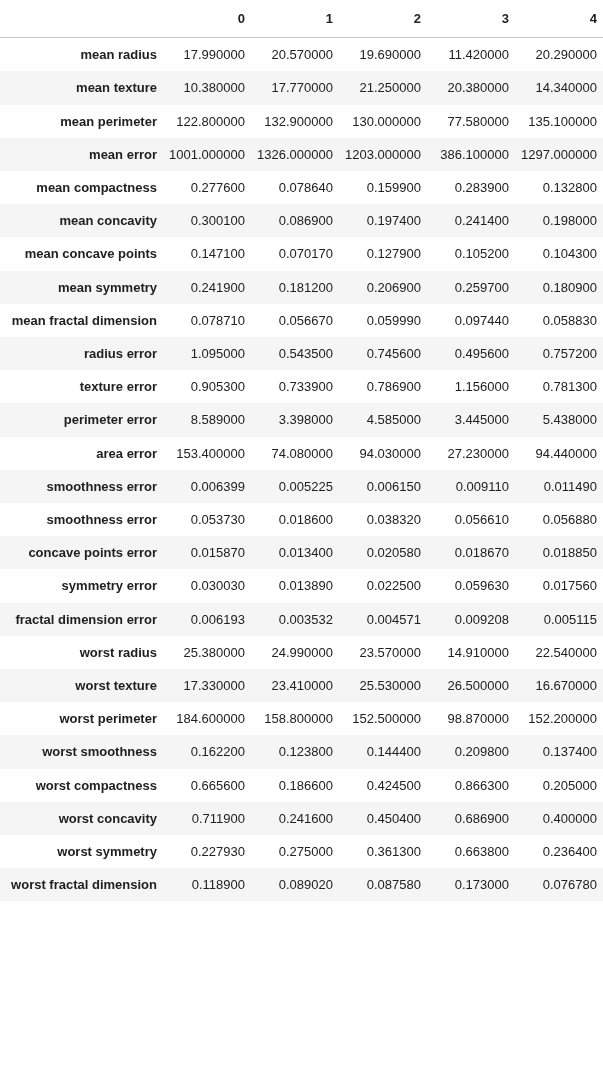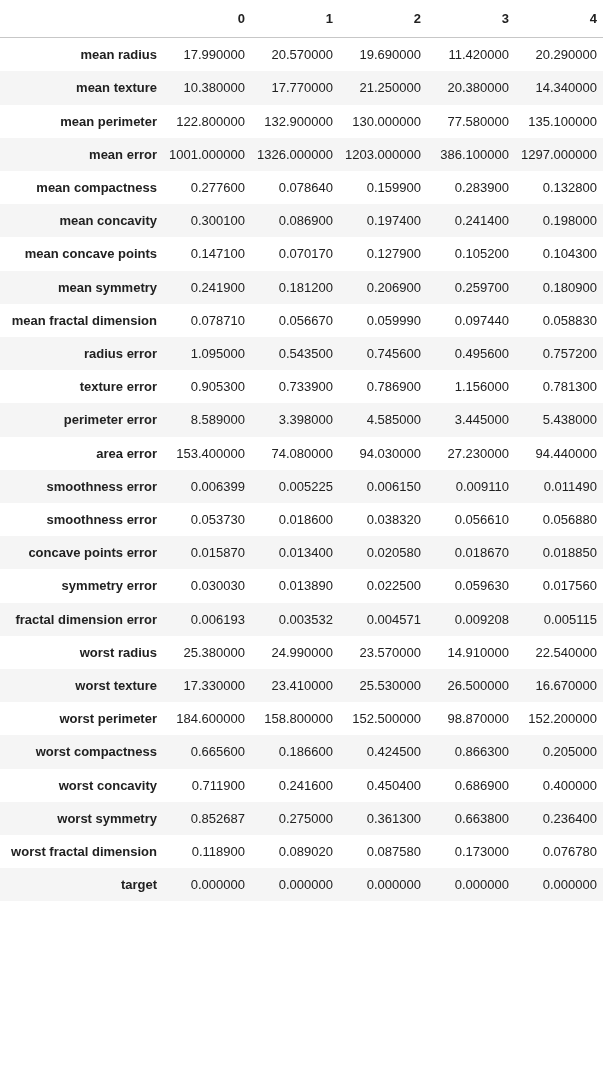--- a/index.html
+++ b/index.html
@@ -230,53 +230,53 @@
       </tr>
       <tr>
         <th>worst perimeter</th>
         <td>184.600000</td>
         <td>158.800000</td>
         <td>152.500000</td>
         <td>98.870000</td>
         <td>152.200000</td>
       </tr>
       <tr>
+        <th>worst smoothness</th>
+        <td>0.162200</td>
+        <td>0.123800</td>
+        <td>0.144400</td>
+        <td>0.209800</td>
+        <td>0.137400</td>
+      </tr>
+      <tr>
         <th>worst compactness</th>
         <td>0.665600</td>
         <td>0.186600</td>
         <td>0.424500</td>
         <td>0.866300</td>
         <td>0.205000</td>
       </tr>
       <tr>
         <th>worst concavity</th>
         <td>0.711900</td>
         <td>0.241600</td>
         <td>0.450400</td>
         <td>0.686900</td>
         <td>0.400000</td>
       </tr>
       <tr>
         <th>worst symmetry</th>
-        <td>0.852687</td>
+        <td>0.227930</td>
         <td>0.275000</td>
         <td>0.361300</td>
         <td>0.663800</td>
         <td>0.236400</td>
       </tr>
       <tr>
         <th>worst fractal dimension</th>
         <td>0.118900</td>
         <td>0.089020</td>
         <td>0.087580</td>
         <td>0.173000</td>
         <td>0.076780</td>
       </tr>
-      <tr>
-        <th>target</th>
-        <td>0.000000</td>
-        <td>0.000000</td>
-        <td>0.000000</td>
-        <td>0.000000</td>
-        <td>0.000000</td>
-      </tr>
     </tbody>
 </table>
 
 </body></html>

